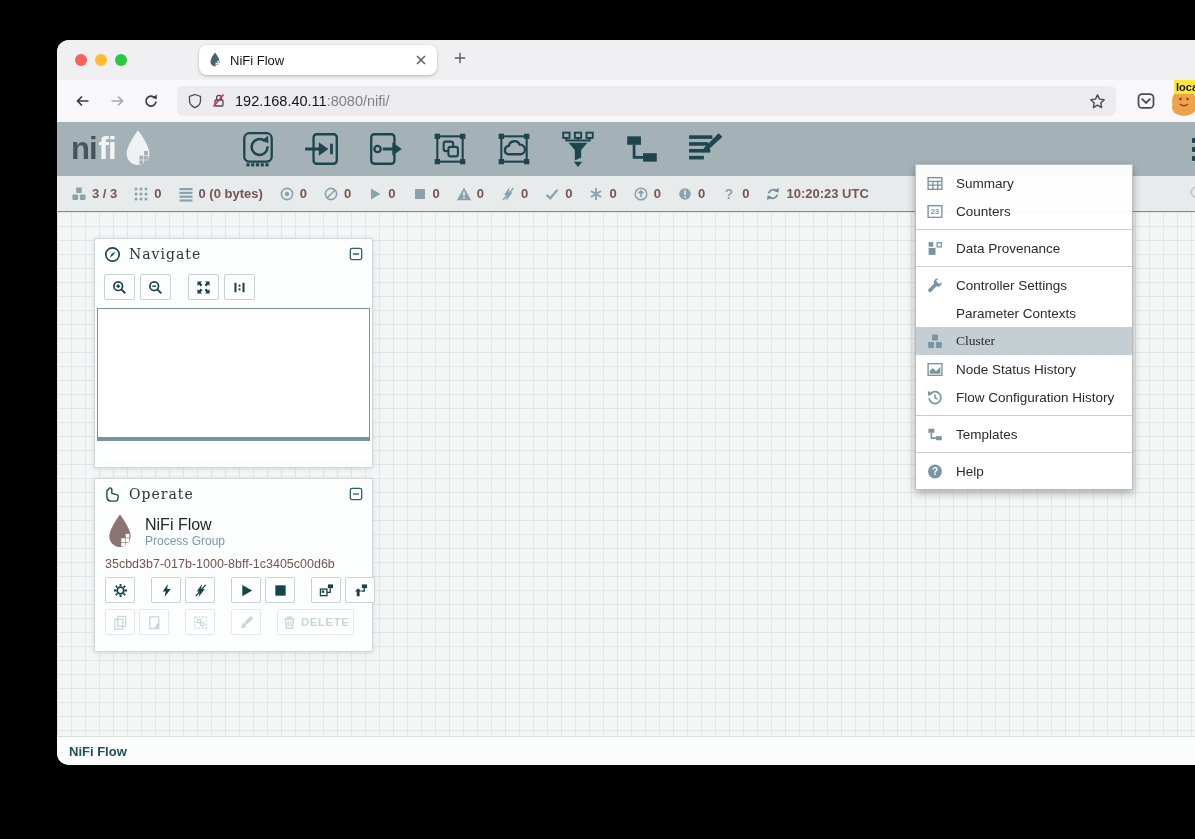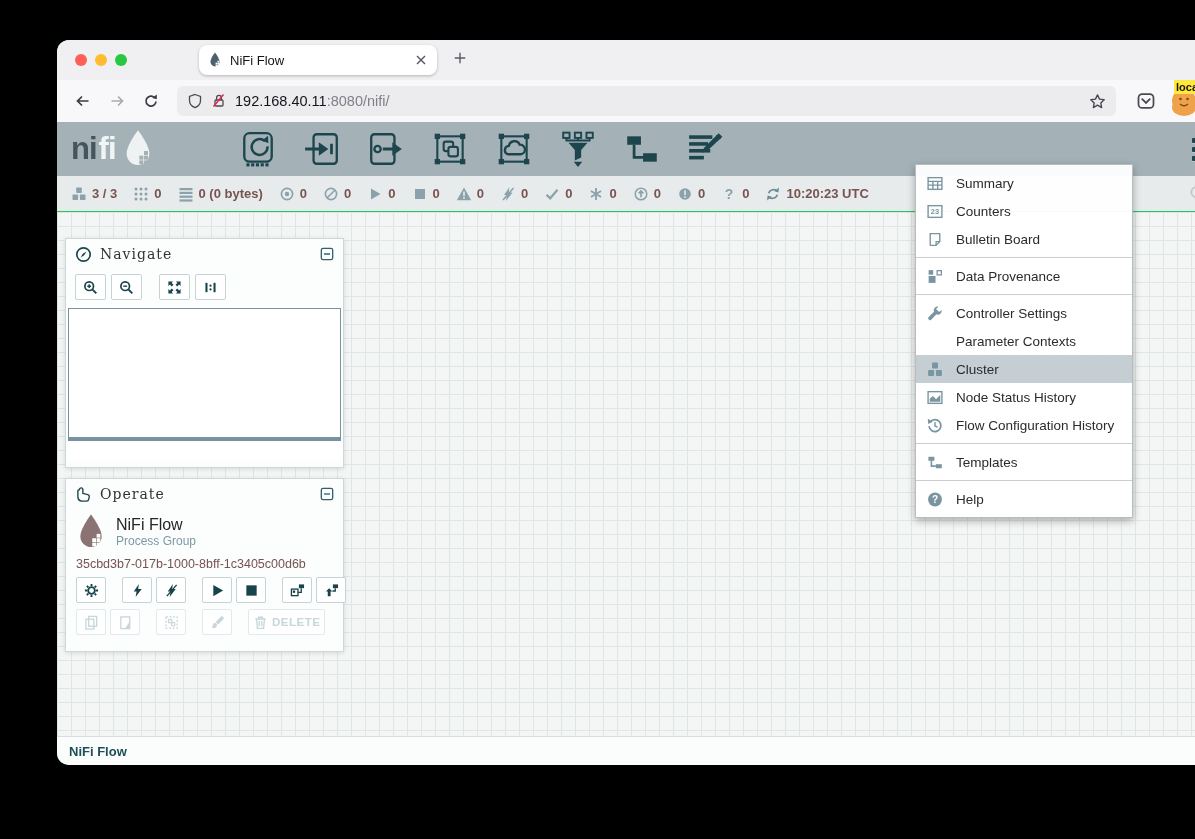--- a/index.html
+++ b/index.html
@@ -66,21 +66,21 @@
   .sb-search{width:17px;height:17px;color:#bfc6c6;}
   .sb-bulletin{width:32px;height:100%;background:#7f95a1;}
 
   
   .canvas{flex:1;position:relative;background-color:#f4f6f6;
     background-image:linear-gradient(#e0e6e6 1px,transparent 1px),
                      linear-gradient(90deg,#e0e6e6 1px,transparent 1px);
     background-size:14px 14px;}
 
   
-  .panel{position:absolute;background:#fcfdfd;border:1px solid #cfd8d8;box-shadow:0 1px 5px rgba(0,0,0,.12);}
+  .panel{position:absolute;background:#fcfdfd;border:1px solid #cfd8d8;box-shadow:0 1px 5px rgba(0,0,0,.12);margin-left:29px;}
   .panel-hd{height:30px;display:flex;align-items:center;padding:0 9px;gap:8px;}
   .panel-hd .hicon{width:17px;height:17px;color:#1d454d;}
   .panel-title{font-family:"DejaVu Serif","Liberation Serif",serif;font-size:14px;color:#333;letter-spacing:1px;flex:1;}
   .collapse-btn{width:14px;height:14px;color:#31606e;cursor:pointer;}
   #navigate{left:8px;top:26px;width:277px;height:228px;}
   .nav-btns{display:flex;gap:5px;padding:5px 9px 6px;}
   .sq-btn{width:29px;height:24px;background:#fff;border:1px solid #c6d4d8;border-radius:2px;
           display:flex;align-items:center;justify-content:center;color:#17434b;cursor:pointer;}
   .sq-btn svg{width:15px;height:15px;}
   .gap-before{margin-left:12px;}
@@ -100,21 +100,21 @@
   .op-btn.disabled{color:#c7d6da;border-color:#e0e9eb;cursor:default;}
   .op-btn .btn-label{font-size:11.5px;font-weight:700;letter-spacing:.5px;}
 
   
   #menu{position:absolute;left:858px;top:124px;width:216px;background:rgba(255,255,255,.95);
         border:1px solid #b7bcbc;box-shadow:0 3px 8px rgba(0,0,0,.3);z-index:50;padding:4px 0;}
   .menu-item{height:28px;display:flex;align-items:center;gap:12px;padding:0 10px;cursor:pointer;}
   .menu-item .icon{width:18px;height:17px;color:#7a95a2;flex:none;}
   .menu-item .icon svg{width:100%;height:100%;}
   .menu-label{font-size:13.5px;color:#2b2b2b;white-space:nowrap;}
-  .menu-item.hl{background:#c4ced3;}
+  .menu-item.hl{background:#c4ced3;font-family:Liberation Serif, serif;}
   .menu-div{border-top:1px solid #ccc;margin:4px 0;}
 
   
   .breadcrumb{height:28px;background:#fbfcfc;border-top:1px solid #dadddd;display:flex;
               align-items:center;padding-left:12px;flex:none;}
   .crumb{font-size:13px;font-weight:700;color:#1f4e56;cursor:pointer;}
 </style>
 </head>
 <body>
 
@@ -626,27 +626,20 @@
           </svg></span>
         <span class="menu-label">Summary</span>
       </div>
       <div class="menu-item">
         <span class="icon"><svg viewBox="0 0 16 16" width="100%" height="100%" fill="none" stroke="none">
             <rect stroke="currentColor" fill="none" stroke-width="1.3" x="1.5" y="2.5" width="13" height="11"></rect>
             <text x="8" y="10.8" text-anchor="middle" font-size="7" font-weight="bold" fill="currentColor">23</text>
           </svg></span>
         <span class="menu-label">Counters</span>
       </div>
-      <div class="menu-item">
-        <span class="icon"><svg viewBox="0 0 16 16" width="100%" height="100%" fill="none" stroke="none">
-            <path stroke="currentColor" fill="none" stroke-width="1.3" stroke-linejoin="round" d="M3.5 2.5 H12.5 V10 L9 13.5 H3.5 Z"></path>
-            <path stroke="currentColor" fill="none" stroke-width="1.1" d="M12.5 10 H9 V13.5"></path>
-          </svg></span>
-        <span class="menu-label">Bulletin Board</span>
-      </div>
       <div class="menu-div"></div>
       <div class="menu-item">
         <span class="icon"><svg viewBox="0 0 16 16" width="100%" height="100%" fill="none" stroke="none">
             <g fill="currentColor">
               <rect x="2" y="7.5" width="6.5" height="6.5"></rect>
               <rect x="2" y="2" width="4.3" height="4.3"></rect>
             </g>
             <rect stroke="currentColor" fill="none" stroke-width="1.2" x="10" y="2.5" width="4" height="4"></rect>
           </svg></span>
         <span class="menu-label">Data Provenance</span>

